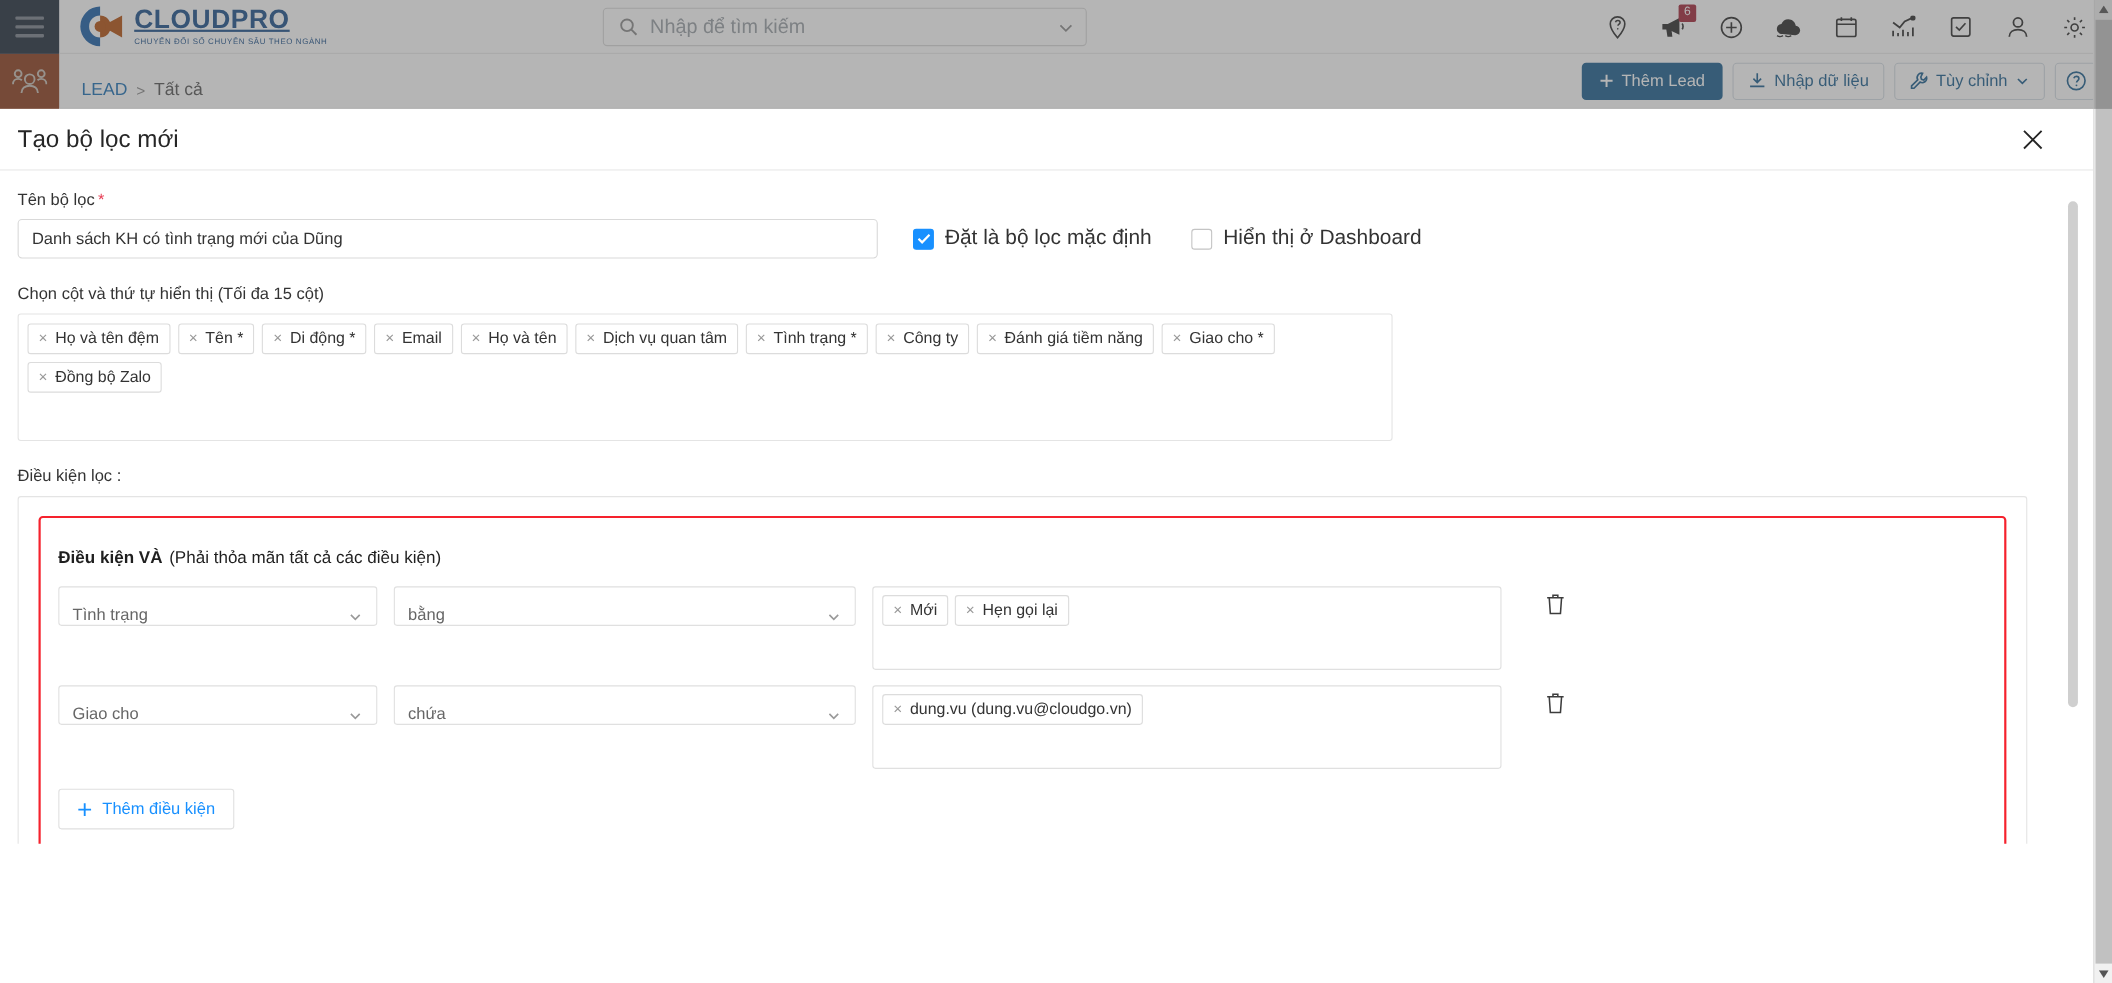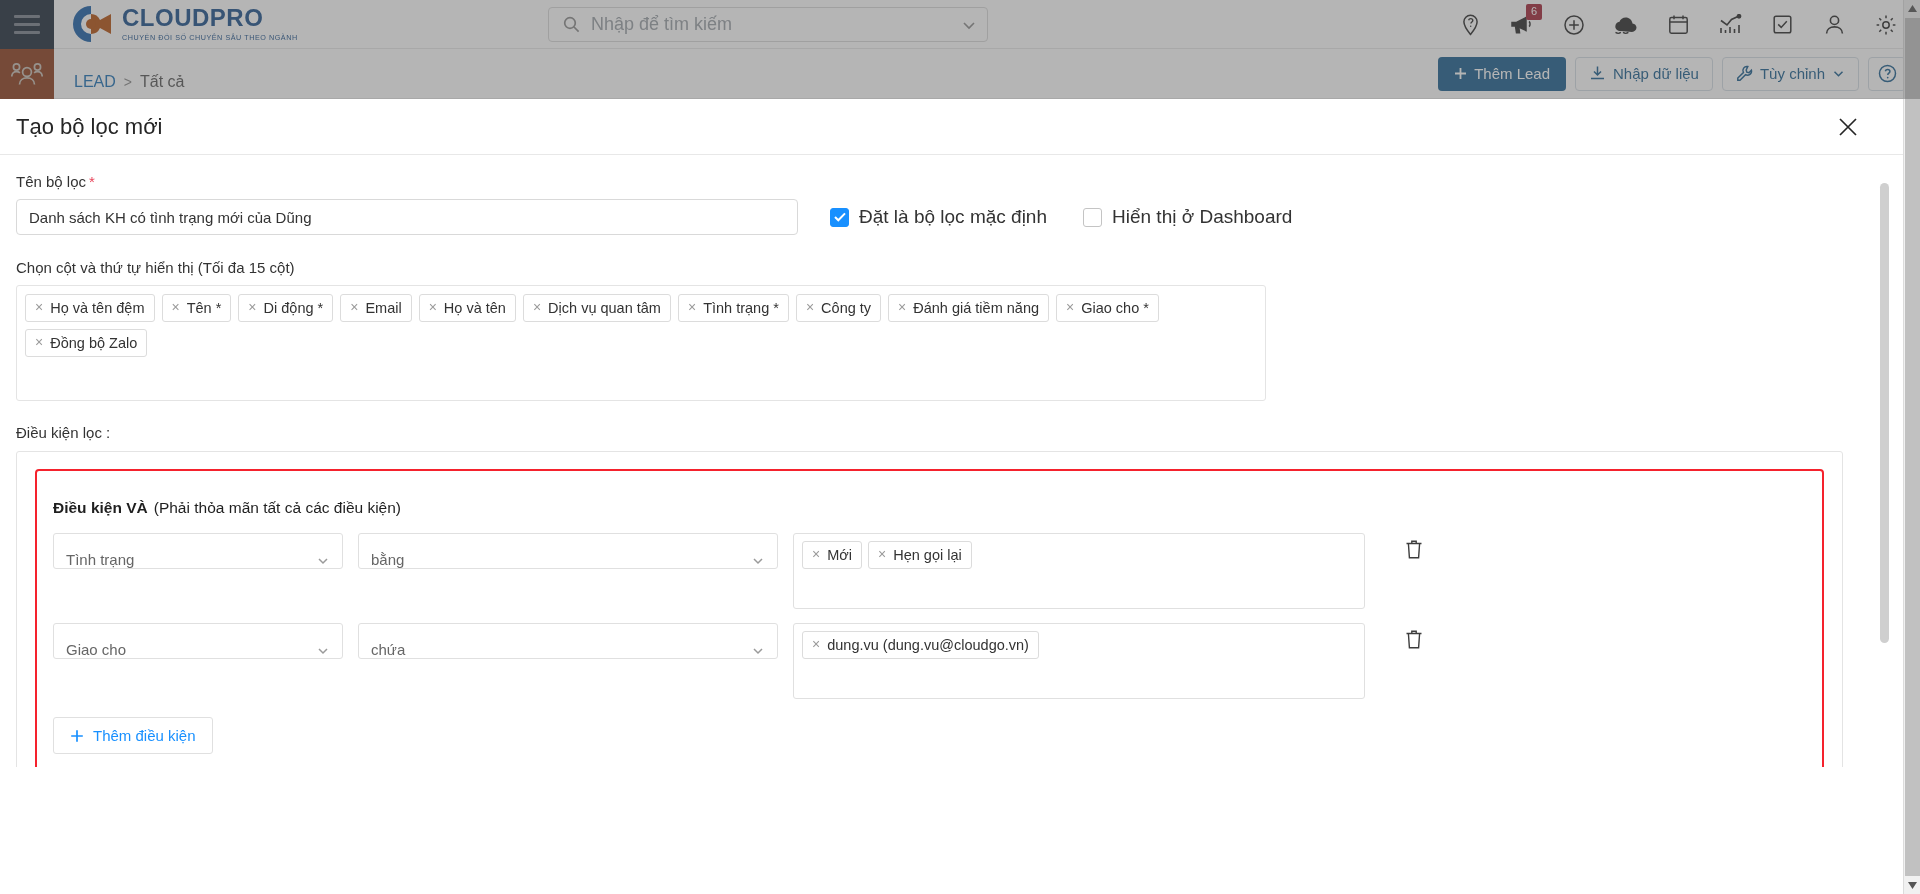--- a/index.html
+++ b/index.html
@@ -35,21 +35,21 @@
     position: absolute; left: 54px; top: 0; right: 0; height: 49px;
     background: #ffffff;
     border-bottom: 1px solid #e8e8e8;
     display: flex; align-items: center;
   }
   .logo-wrap { display: flex; align-items: center; margin-left: 15px; }
   .logo-mark { width: 44px; height: 42px; position: relative; }
   .logo-text { margin-left: 9px; }
   .logo-title {
     font-size: 24px; font-weight: bold; color: #1a4f8a;
-    letter-spacing: 0.5px; line-height: 1;
+    letter-spacing: 0.5px; line-height: 1; text-decoration: underline;
   }
   .logo-sub {
     font-size: 7.2px; color: #1a4f8a; letter-spacing: 0.55px;
     margin-top: 3px; font-weight: normal;
   }
 
   .searchbox {
     position: absolute; left: 494px; top: 7px;
     width: 440px; height: 35px;
     border: 1px solid #d9d9d9; border-radius: 4px;

